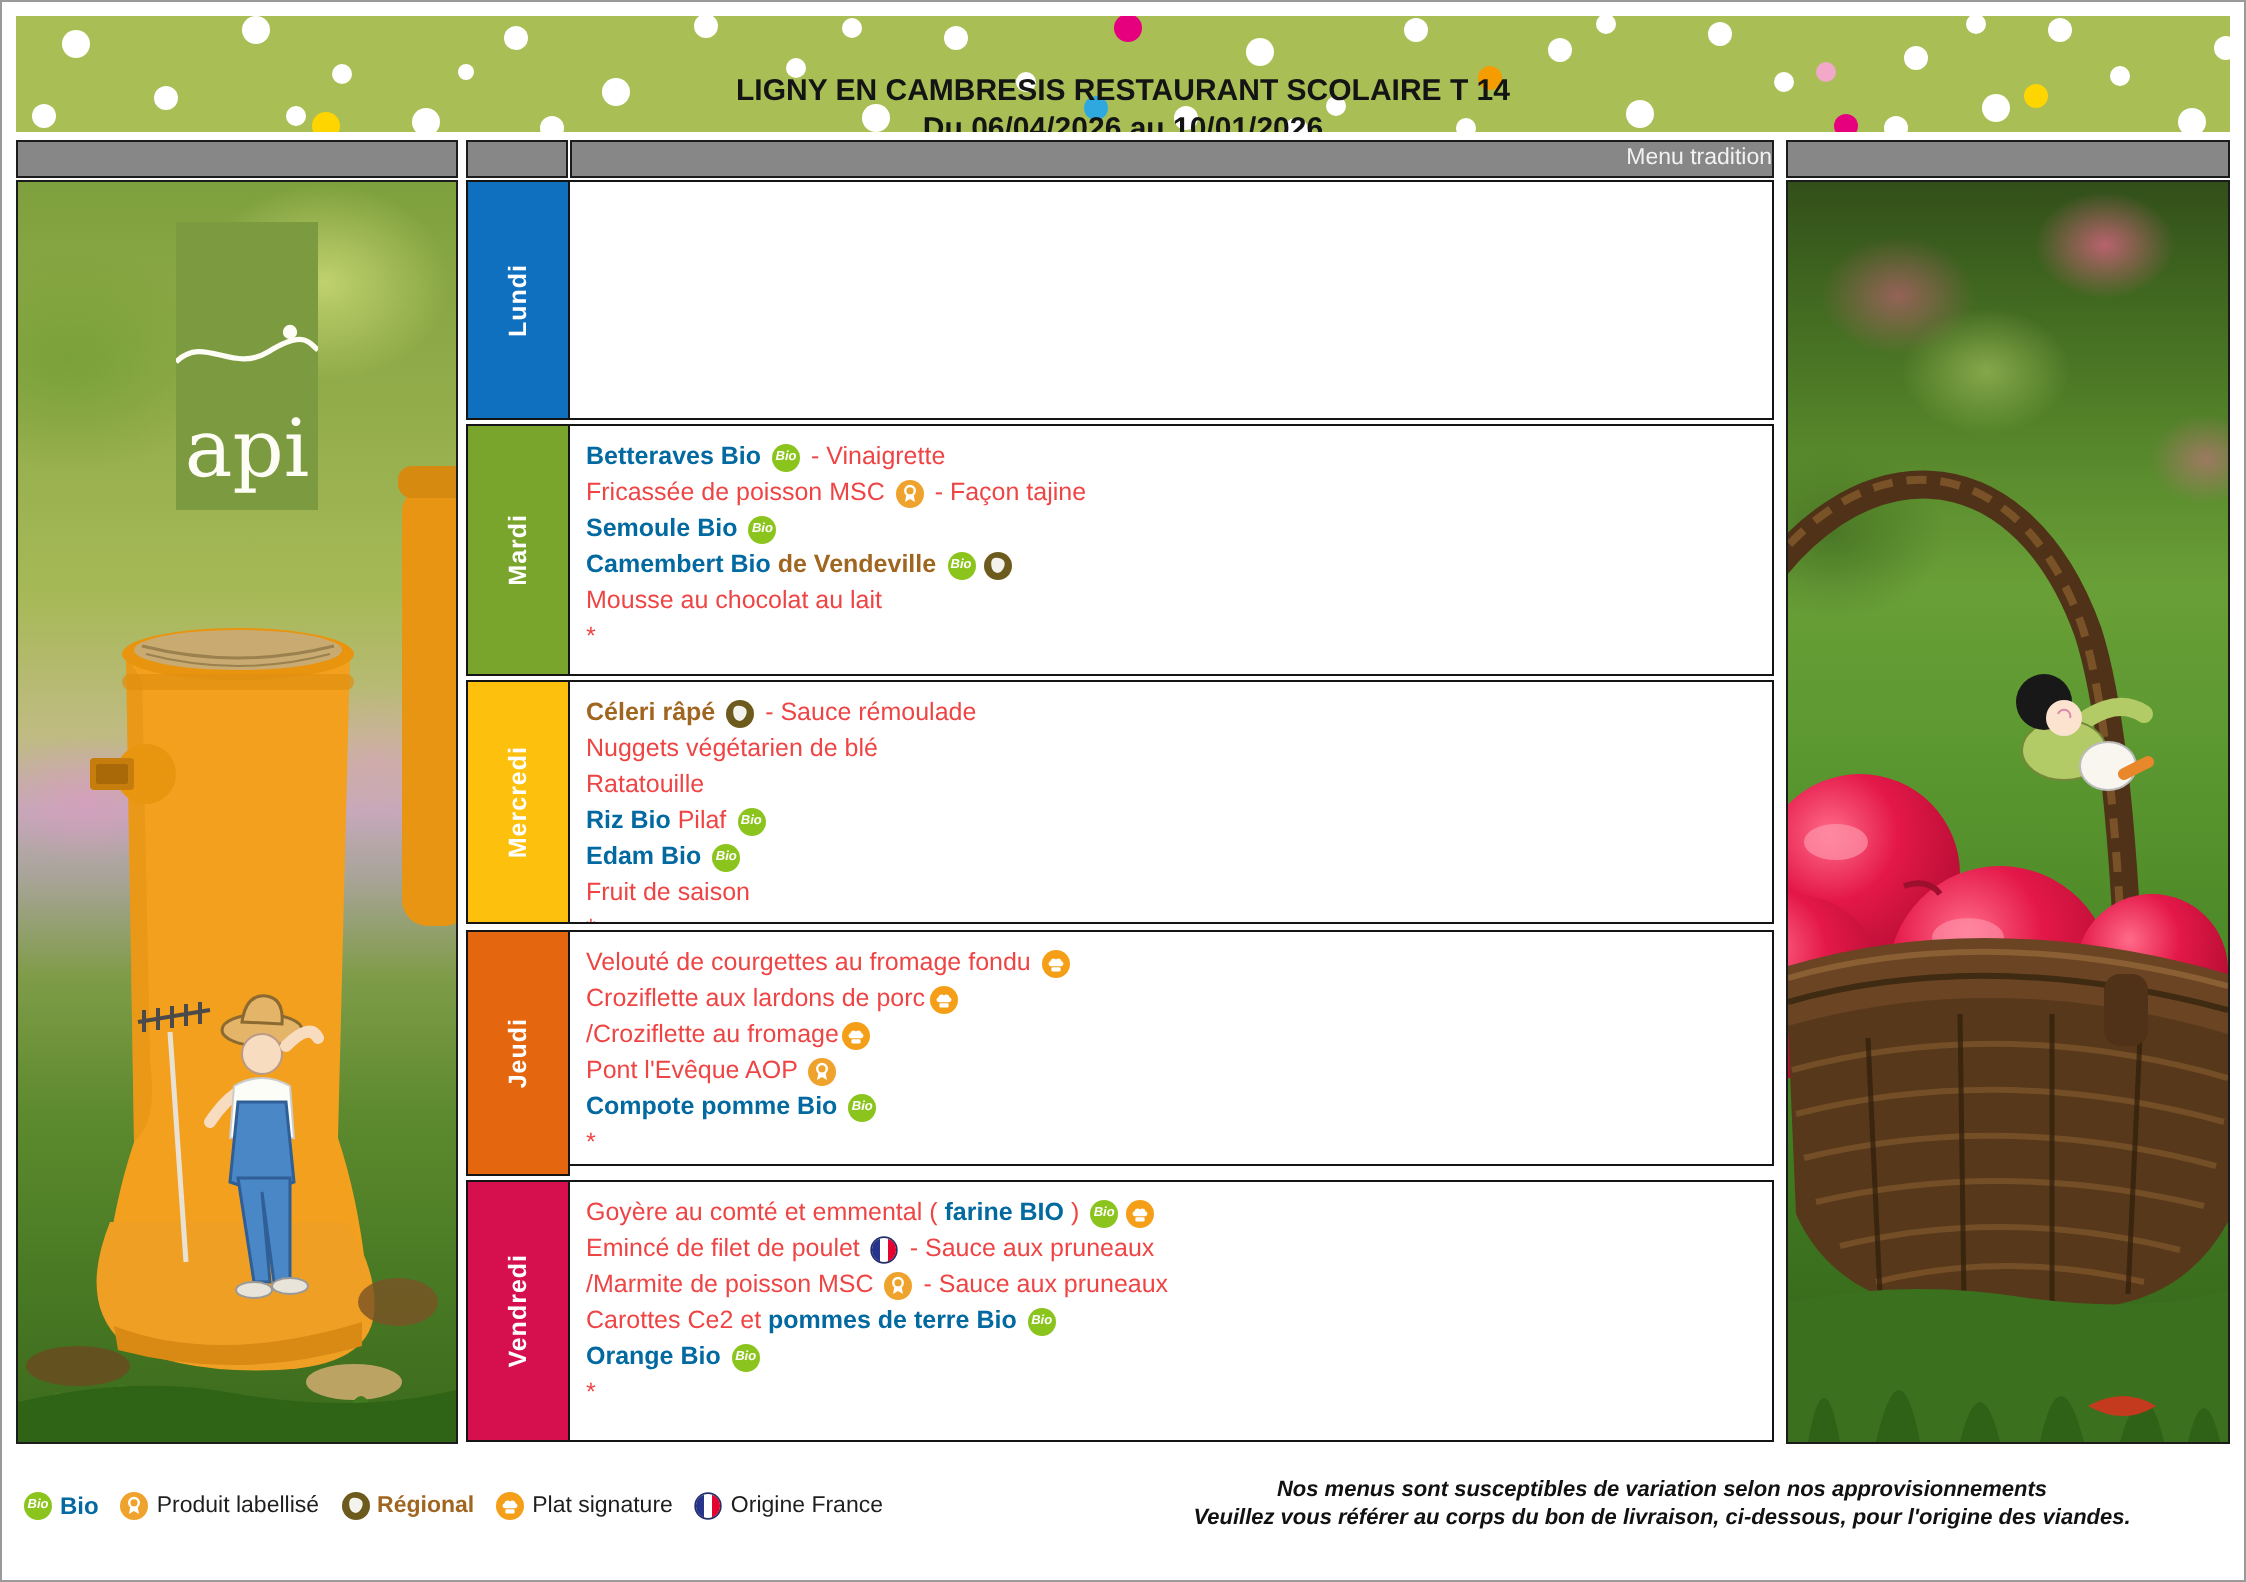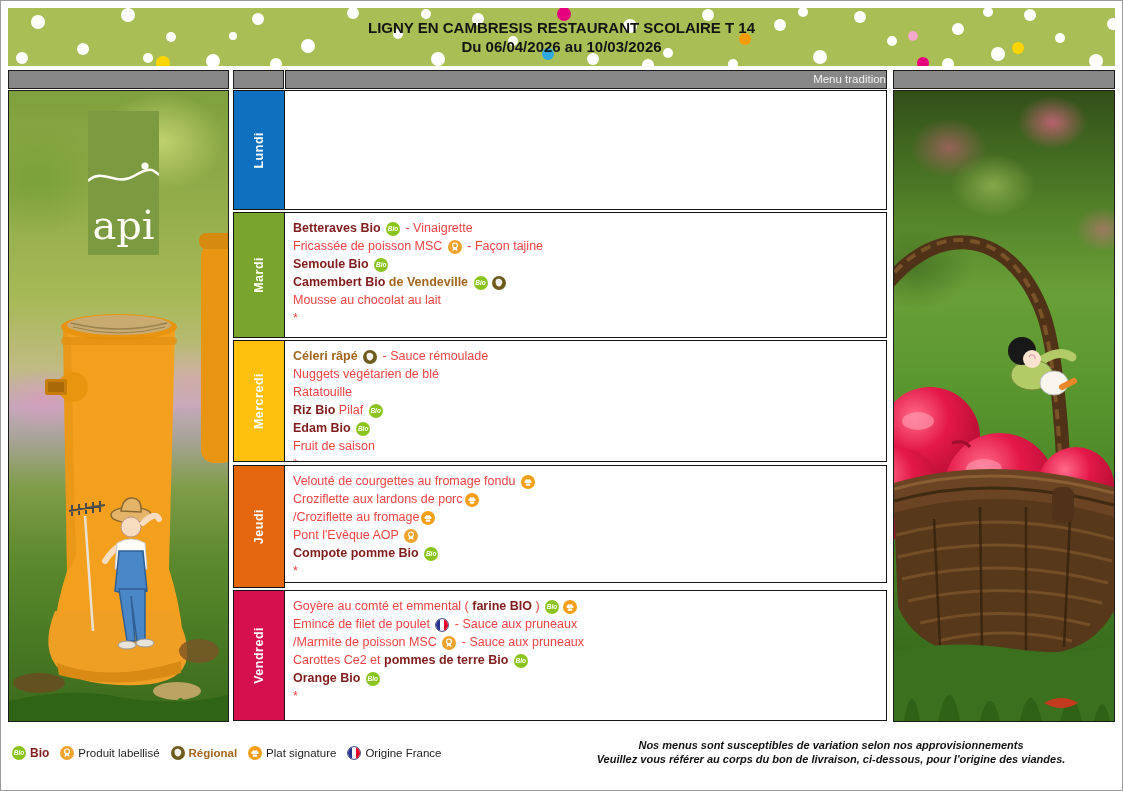--- a/index.html
+++ b/index.html
@@ -3,21 +3,21 @@
 <meta charset="utf-8">
 <style>
   html,body{margin:0;padding:0;background:#fff;}
   .page{position:relative;width:1123px;height:791px;background:#fff;overflow:hidden;
         font-family:"Liberation Sans",sans-serif;box-shadow:inset 0 0 0 1px #9a9a9a;}
 
   
   .header-band{position:absolute;left:8px;top:8px;width:1107px;height:58px;background:#a9bf56;overflow:hidden;}
   .header-band svg.dots{position:absolute;left:0;top:0;}
   .title,.subtitle{position:relative;text-align:center;font-weight:bold;color:#141414;font-size:15px;line-height:19px;}
-  .title{margin-top:10px;}
+  .title{margin-top:28px;}
 
   
   .bar{position:absolute;top:70px;height:19px;background:#878787;border:1px solid #1c1c1c;box-sizing:border-box;}
   .bar.seg1{left:8px;width:221px;}
   .bar.seg2{left:233px;width:51px;}
   .bar.seg3{left:285px;width:602px;color:#f2f2f2;font-size:11.5px;text-align:right;line-height:16px;}
   .bar.seg4{left:893px;width:222px;}
 
   
   .photo{position:absolute;top:90px;height:632px;border:1px solid #1c1c1c;box-sizing:border-box;overflow:hidden;}
@@ -46,21 +46,21 @@
   .api-logo svg{position:absolute;left:0;top:48px;}
 
   
   .day-cell{position:absolute;left:233px;width:52px;box-sizing:border-box;border:1px solid #141414;
             display:flex;align-items:center;justify-content:center;}
   .day-label{writing-mode:vertical-rl;transform:rotate(180deg);color:#fff;font-weight:bold;font-size:12.5px;letter-spacing:.5px;}
   .menu-cell{position:absolute;left:284px;width:603px;box-sizing:border-box;border:1px solid #141414;
              background:#fff;padding:6px 8px 0 8px;overflow:hidden;}
   .menu-item{font-size:12.5px;line-height:18px;color:#3b3b3b;white-space:nowrap;}
   .seg-normal{color:#ef4444;}
-  .seg-green{color:#7f1d1d;font-weight:bold;}
+  .seg-green{color:#0369a1;font-weight:bold;}
   .seg-brown{color:#a0661f;font-weight:bold;}
 
   
   .ic{display:inline-block;width:14px;height:14px;margin:0 2px;position:relative;top:3px;vertical-align:top;}
   .ic svg{display:block;width:14px;height:14px;}
   .ic-bio{border-radius:50%;background:#8cc41e;color:#fff;font-size:6.5px;font-weight:bold;
           font-style:italic;text-align:center;line-height:14px;}
 
   
   .legend{position:absolute;left:10px;top:746px;display:flex;align-items:center;font-size:11.5px;color:#1e1e1e;}
@@ -119,21 +119,21 @@
       <circle cx="915" cy="55" r="6" fill="#e6007e"></circle>
       <circle cx="1195" cy="30" r="6" fill="#e6007e"></circle>
       <circle cx="737" cy="31" r="6" fill="#f59c00"></circle>
       <circle cx="1313" cy="12" r="6" fill="#f59c00"></circle>
       <circle cx="540" cy="46" r="6" fill="#2fa8e0"></circle>
       <circle cx="1010" cy="40" r="6" fill="#ffd500"></circle>
       <circle cx="155" cy="55" r="7" fill="#ffd500"></circle>
       <circle cx="905" cy="28" r="5" fill="#f2a8c8"></circle>
     </svg>
     <div class="title">LIGNY EN CAMBRESIS RESTAURANT SCOLAIRE T 14</div>
-    <div class="subtitle">Du 06/04/2026 au 10/03/2026</div>
+    <div class="subtitle">Du 06/04/2026 au 10/01/2026</div>
   </div>
 
   <div class="bar seg1"></div>
   <div class="bar seg2"></div>
   <div class="bar seg3">
     <span>Menu tradition</span>
   </div>
   <div class="bar seg4"></div>
 
   <div class="photo photo-left">

